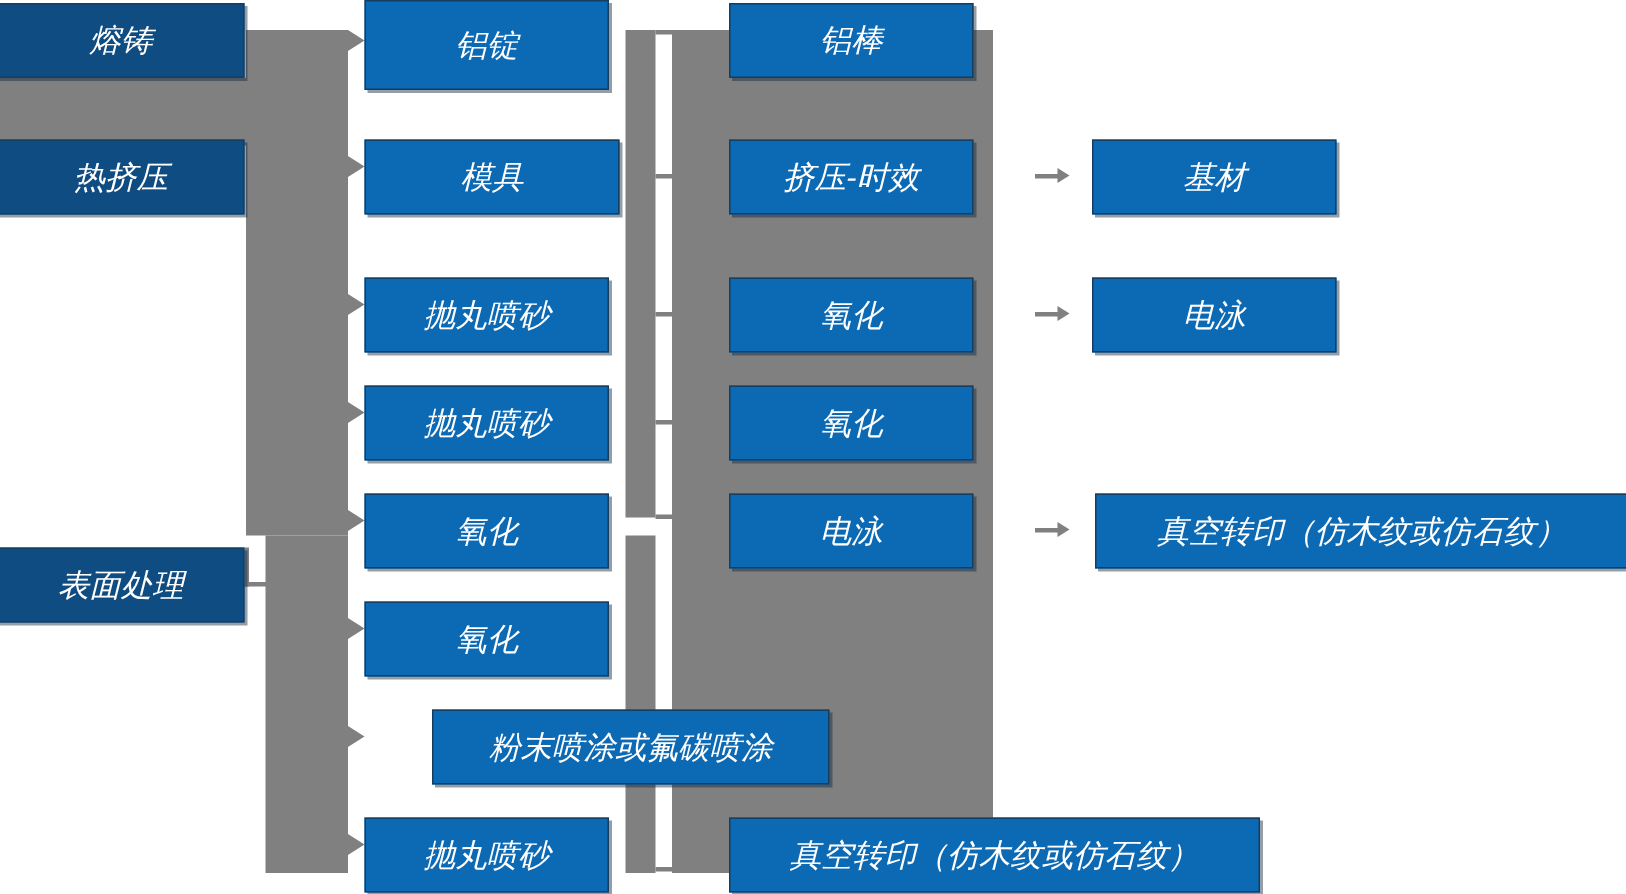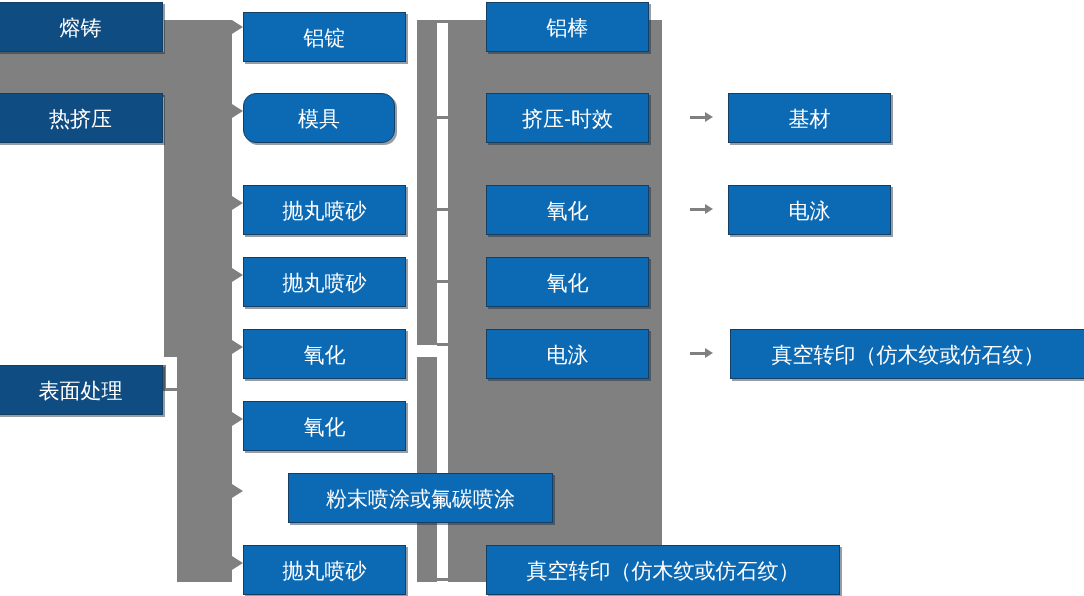--- a/index.html
+++ b/index.html
@@ -36,21 +36,21 @@
     display:flex;align-items:center;justify-content:center;
     color:#ffffff;
     font-size:21px;
     line-height:1;
     white-space:nowrap;
     border:1px solid #123f63;
     box-shadow:2px 2px 0 rgba(20,40,60,.45);
   }
   .box.dark{background:#0F4C81;}
   .box.bright{background:#0C69B4;}
-  .box .lbl{pointer-events:none;}
+  .box .lbl{pointer-events:none;font-style:italic;}
 </style>
 </head>
 <body>
 
 <div id="stage">
 
   <div class="gray" style="left:164px;top:20px;width:68px;height:32px;"></div>
   <div class="gray" style="left:0px;  top:52px;width:232px;height:45px;"></div>
   <div class="gray" style="left:164px;top:20px;width:68px;height:337px;"></div>
   <div class="gray" style="left:177px;top:357px;width:55px;height:225px;"></div>
@@ -91,24 +91,24 @@
   <div class="box dark" style="left:-2px;top:2px;width:165px;height:50px;">
     <span class="lbl">熔铸</span>
   </div>
   <div class="box dark" style="left:-2px;top:93px;width:165px;height:50px;">
     <span class="lbl">热挤压</span>
   </div>
   <div class="box dark" style="left:-2px;top:365px;width:165px;height:50px;">
     <span class="lbl">表面处理</span>
   </div>
 
-  <div class="box bright" style="left:243px;top:12px;width:163px;height:50px;">
+  <div class="box bright" style="left:243px;top:0;width:163px;height:60px;">
     <span class="lbl">铝锭</span>
   </div>
-  <div class="box bright" style="left:243px;top:93px;width:152px;height:50px;border-radius:13px;">
+  <div class="box bright" style="left:243px;top:93px;width:170px;height:50px;">
     <span class="lbl">模具</span>
   </div>
   <div class="box bright" style="left:243px;top:185px;width:163px;height:50px;">
     <span class="lbl">抛丸喷砂</span>
   </div>
   <div class="box bright" style="left:243px;top:257px;width:163px;height:50px;">
     <span class="lbl">抛丸喷砂</span>
   </div>
   <div class="box bright" style="left:243px;top:329px;width:163px;height:50px;">
     <span class="lbl">氧化</span>

